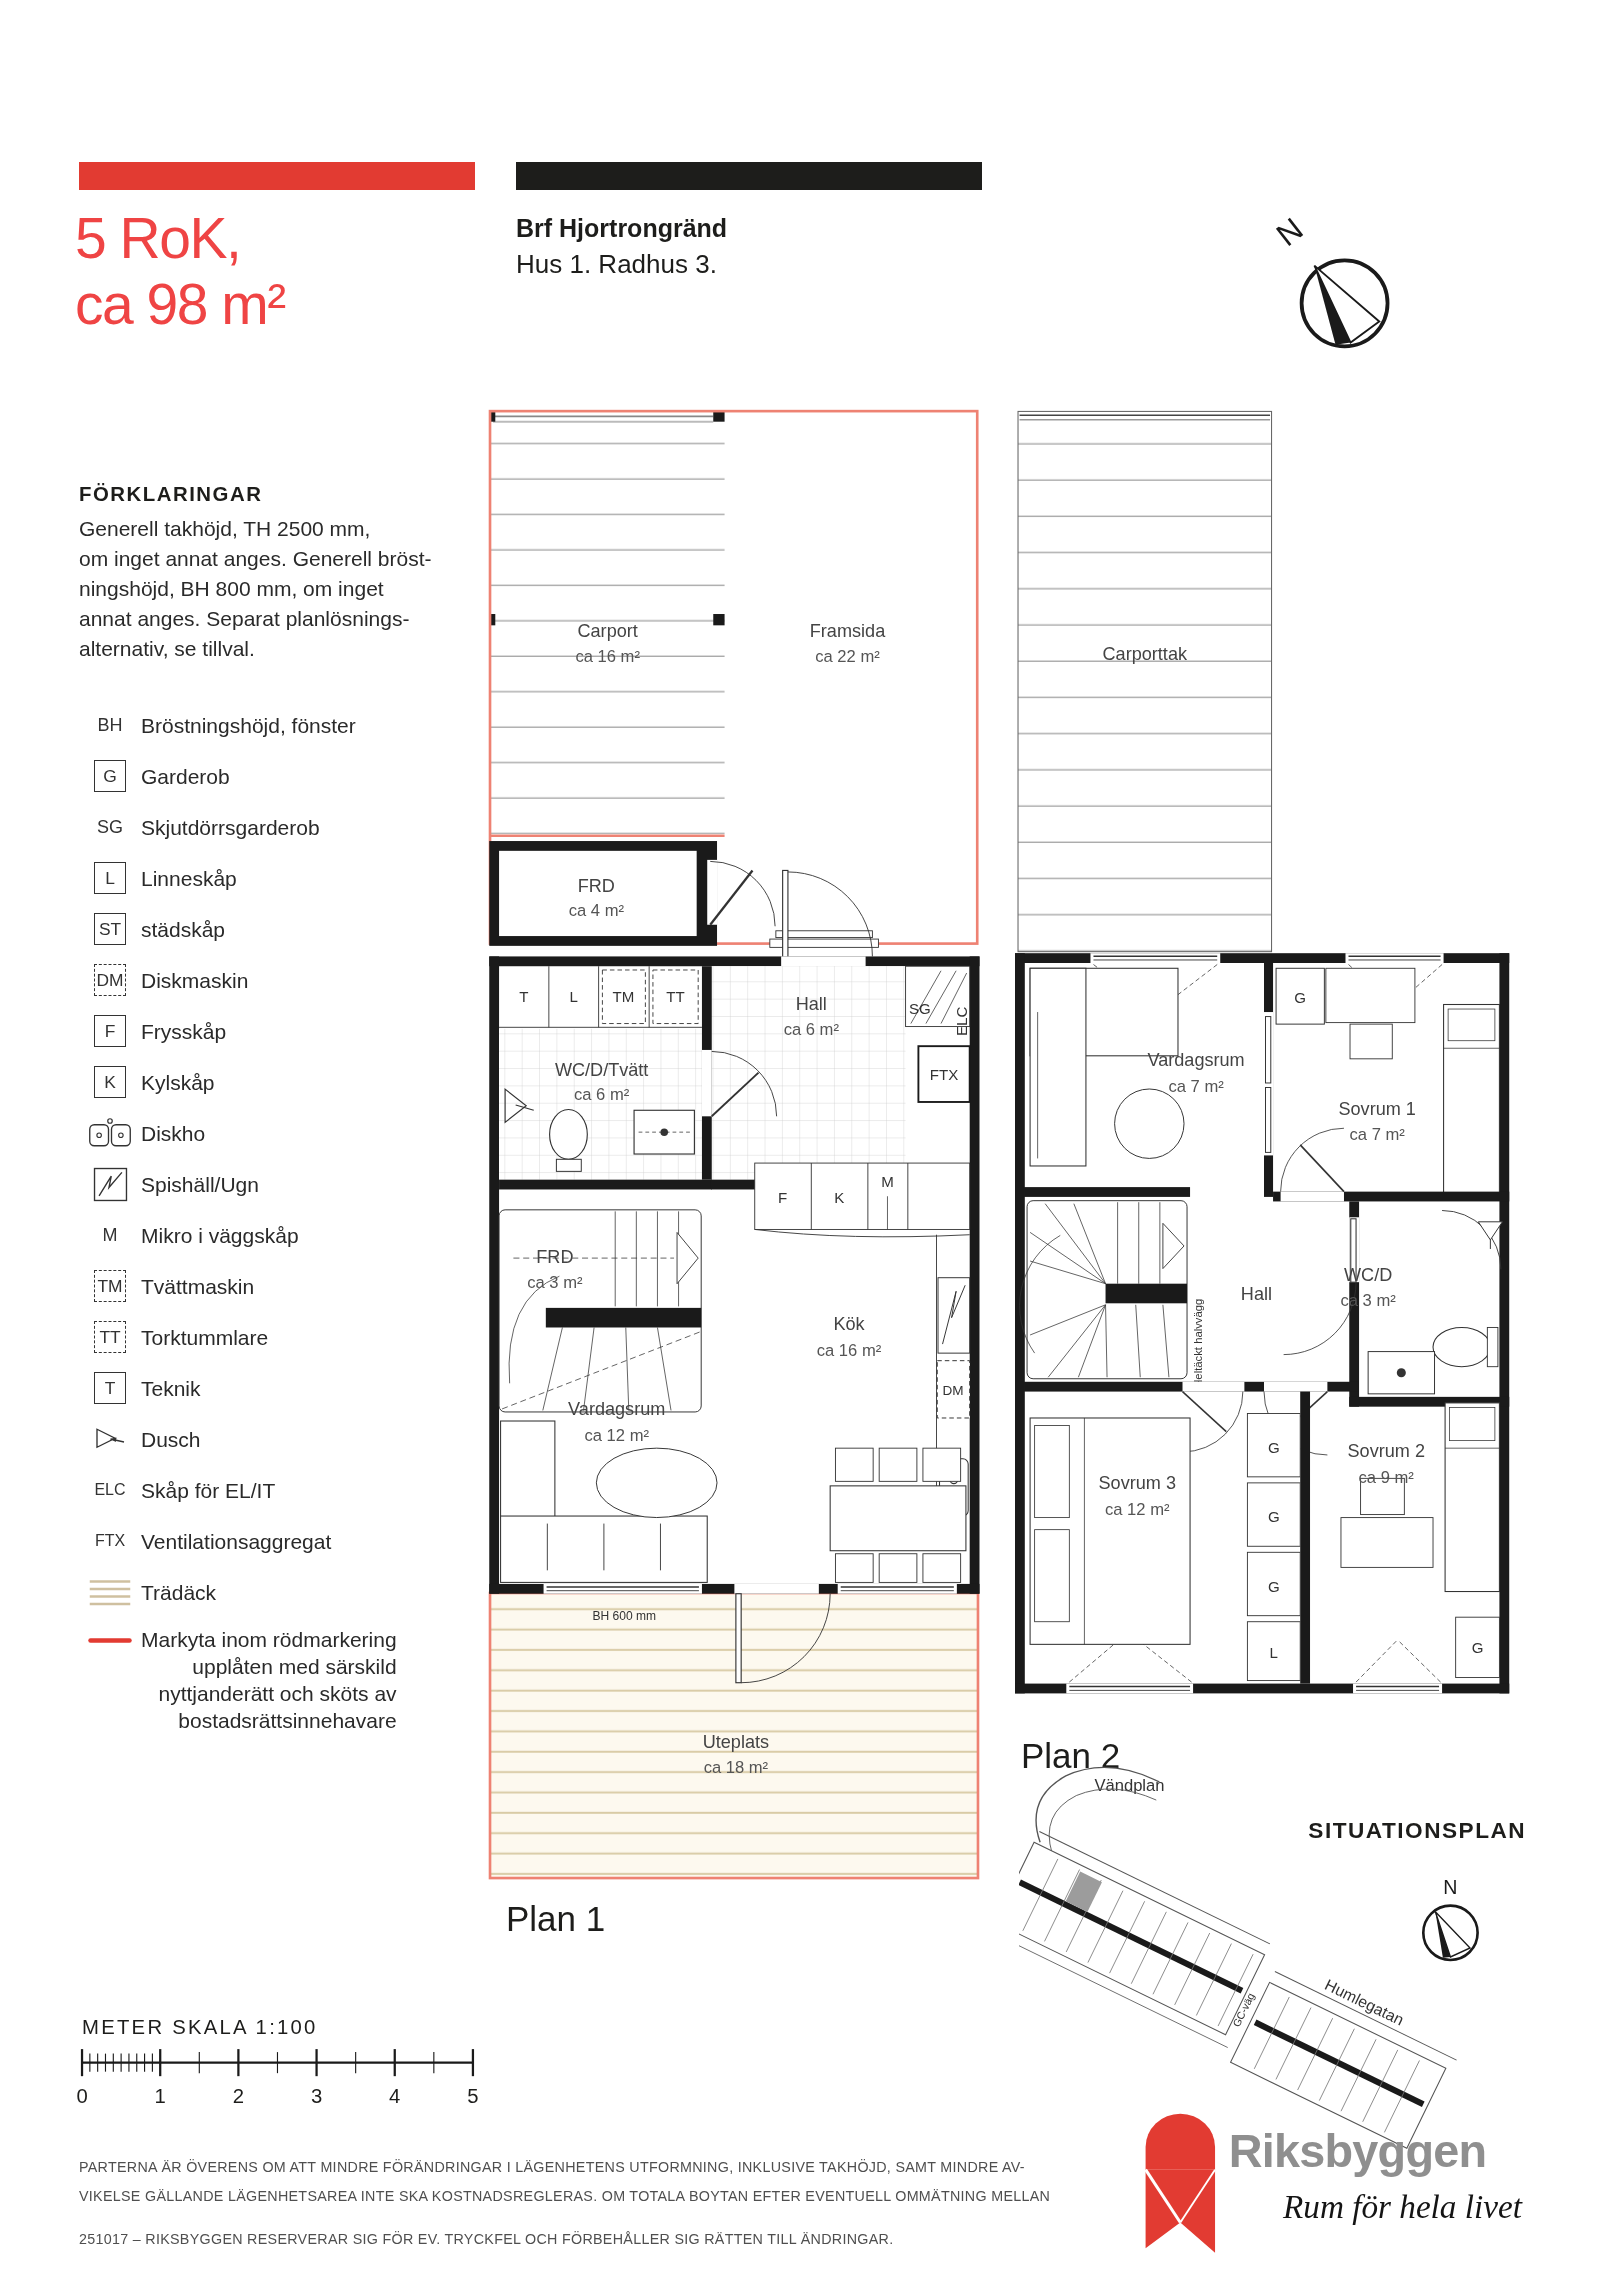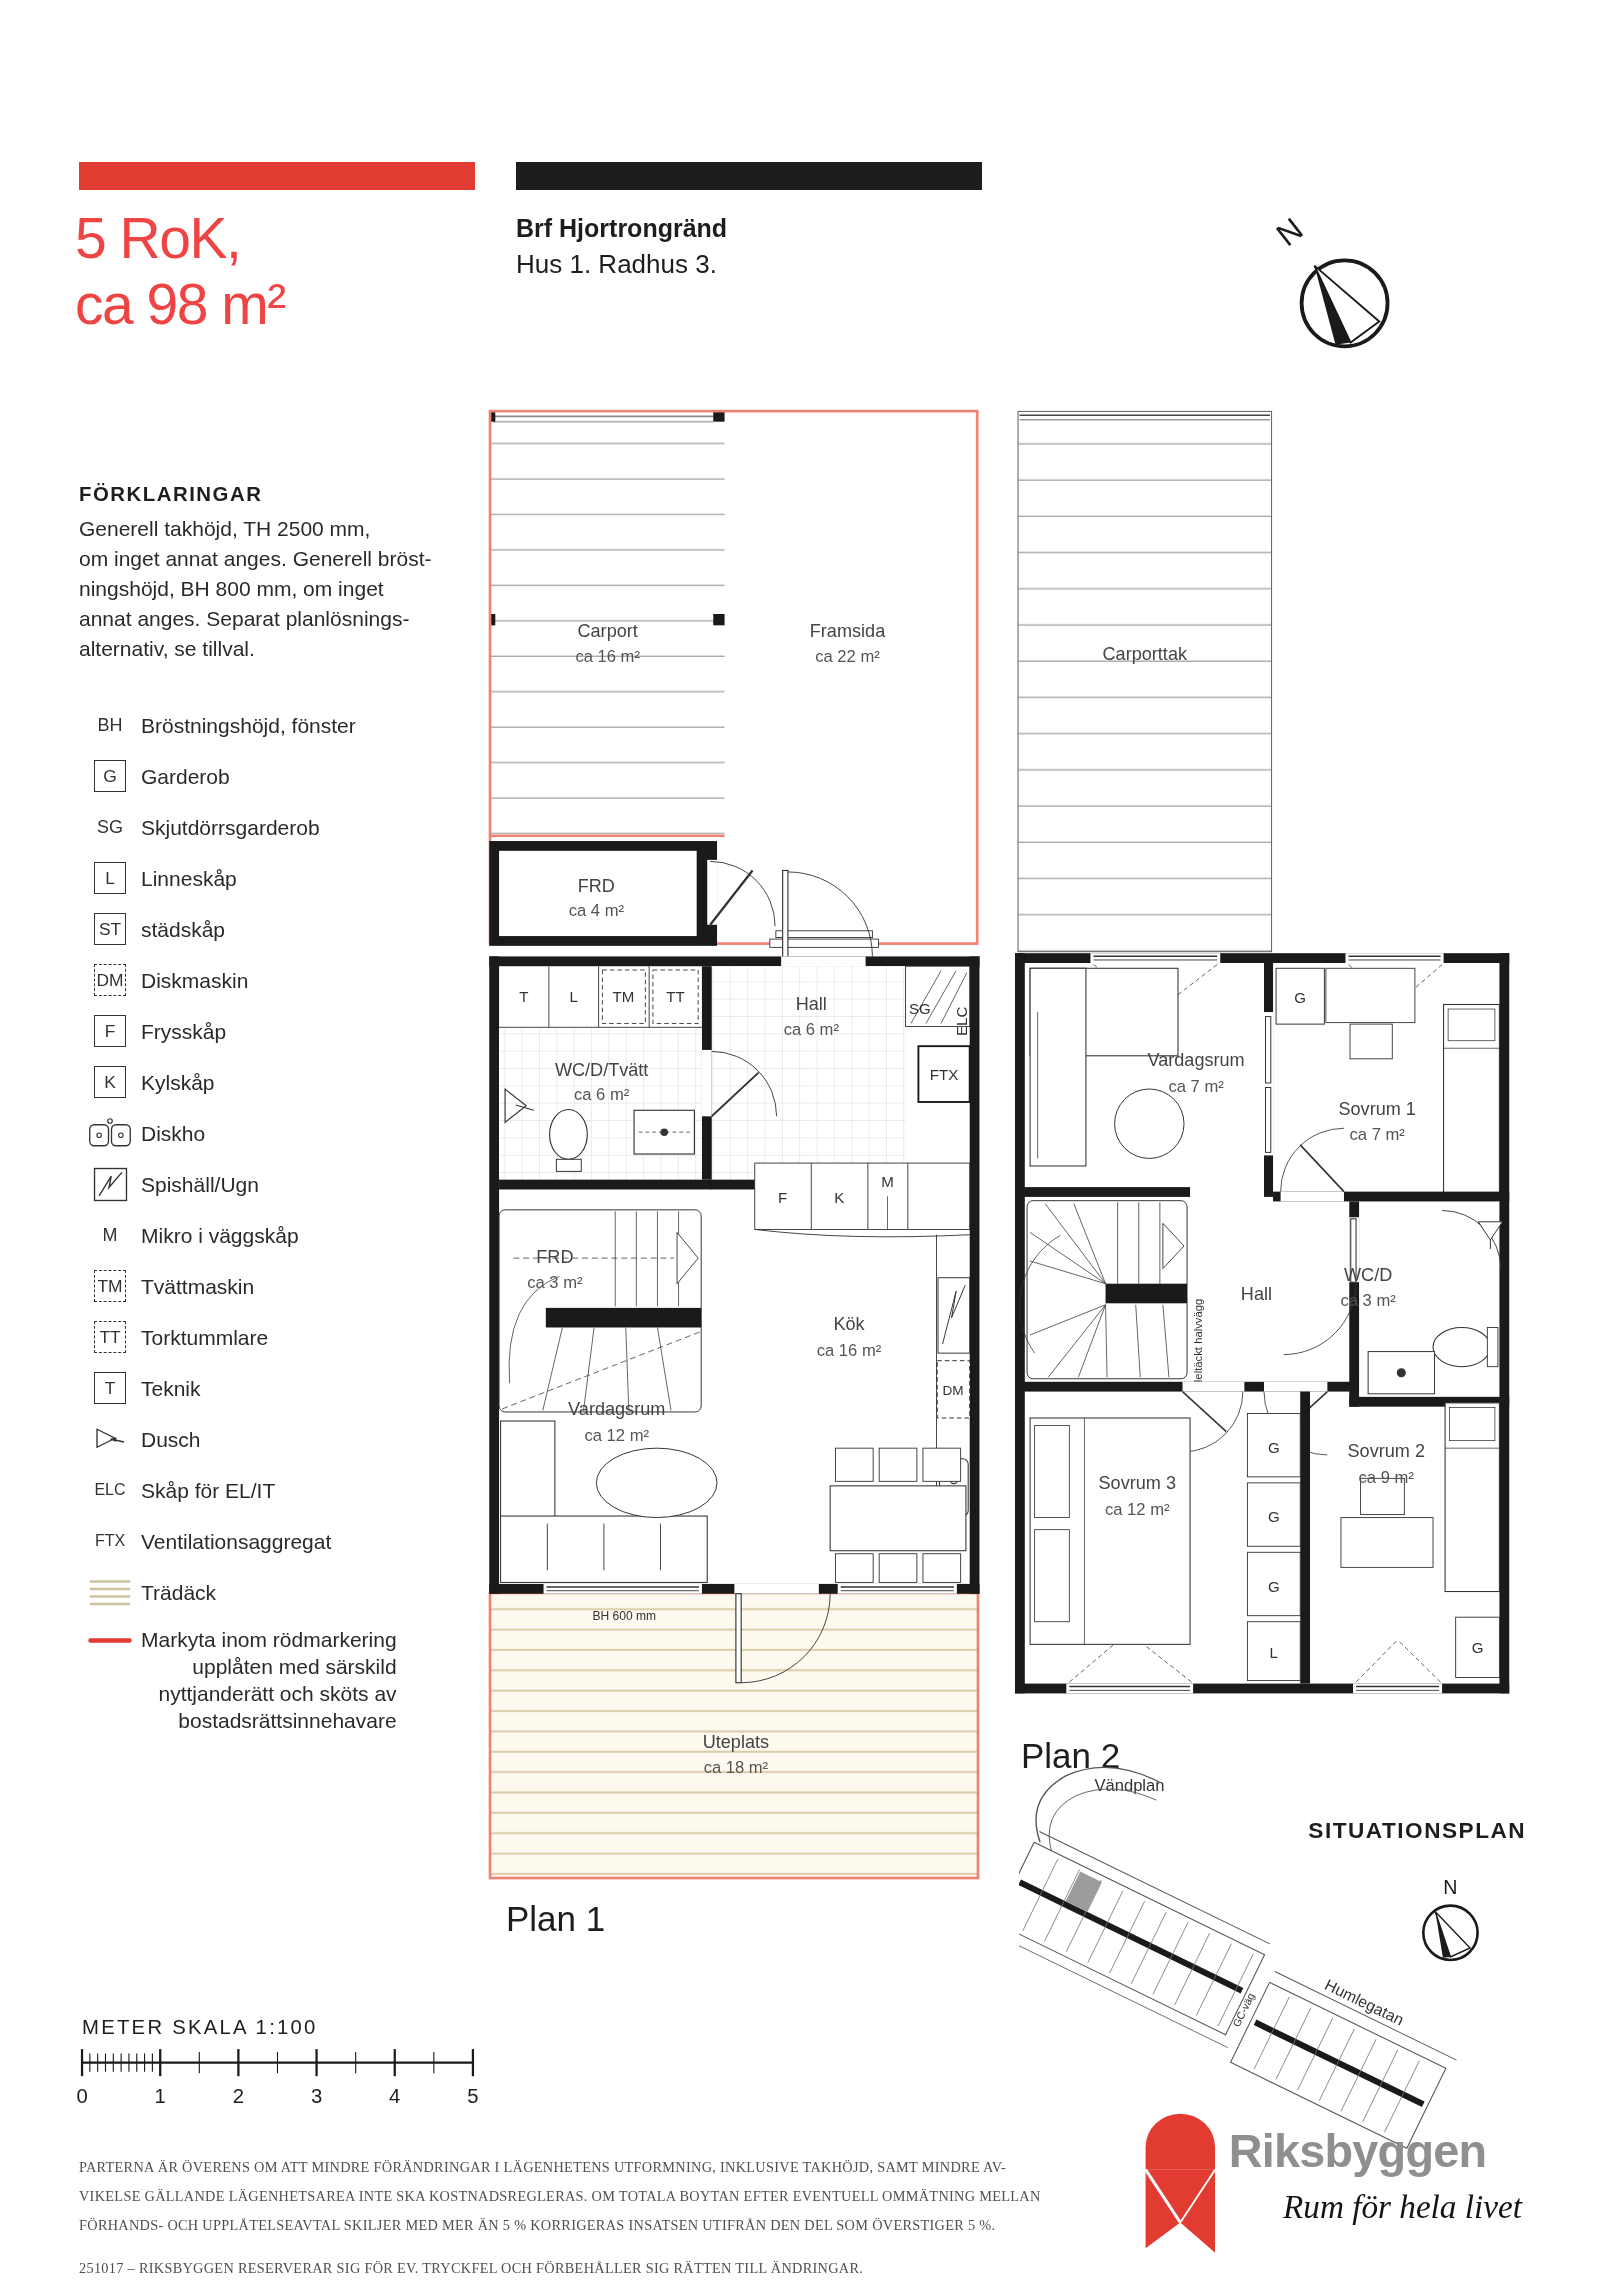--- a/index.html
+++ b/index.html
@@ -32,21 +32,21 @@
   .rarea{font-size:22px;fill:#555;text-anchor:middle;}
   .clab{font-size:20px;fill:#333;text-anchor:middle;}
   .tiny{font-size:16px;fill:#333;}
   .planlabel{font-size:35px;color:#1d1d1b;}
   
   .sp-title{font-size:30px;font-weight:bold;letter-spacing:2px;fill:#1d1d1b;text-anchor:middle;}
   .sp-lab{font-size:22px;fill:#333;}
   
   .sc-lab{font-size:27px;letter-spacing:3px;fill:#1d1d1b;}
   .sc-num{font-size:27px;fill:#1d1d1b;text-anchor:middle;}
-  .footer{left:79px;top:2153px;width:1027px;color:#4f4f4f;font-family:Liberation Serif, serif;}
+  .footer{left:79px;top:2153px;width:1027px;color:#4f4f4f;}
   .footer .line{font-size:14.3px;letter-spacing:0.3px;line-height:29px;}
   .footer .note{margin-top:19.6px;font-size:14.3px;letter-spacing:0.3px;}
 </style>
 </head>
 <body>
 
 <div id="page">
 
   <div class="abs bar-red"></div>
   <div class="abs bar-black"></div>
@@ -653,21 +653,20 @@
     <text x="112" y="132" class="sc-num">1</text>
     <text x="216" y="132" class="sc-num">2</text>
     <text x="320" y="132" class="sc-num">3</text>
     <text x="424" y="132" class="sc-num">4</text>
     <text x="528" y="132" class="sc-num">5</text>
   </svg>
 
   <div class="abs footer">
     <div class="line">PARTERNA ÄR ÖVERENS OM ATT MINDRE FÖRÄNDRINGAR I LÄGENHETENS UTFORMNING, INKLUSIVE TAKHÖJD, SAMT MINDRE AV-</div>
     <div class="line">VIKELSE GÄLLANDE LÄGENHETSAREA INTE SKA KOSTNADSREGLERAS. OM TOTALA BOYTAN EFTER EVENTUELL OMMÄTNING MELLAN</div>
-    <div class="line">FÖRHANDS- OCH UPPLÅTELSEAVTAL SKILJER MED MER ÄN 5 % KORRIGERAS INSATSEN UTIFRÅN DEN DEL SOM ÖVERSTIGER 5 %.</div>
     <div class="note">251017 – RIKSBYGGEN RESERVERAR SIG FÖR EV. TRYCKFEL OCH FÖRBEHÅLLER SIG RÄTTEN TILL ÄNDRINGAR.</div>
   </div>
 
   <svg class="abs" style="left:1132px;top:2091px;" width="453" height="174" viewBox="0 0 600 230">
     <g>
       <path d="M18,74 A46,44 0 0 1 110,74 L110,104 L18,104 Z" fill="#e23b32"></path>
       <path d="M18,104 L110,104 L110,214 L64,174 L18,208 Z" fill="#e23b32"></path>
       <line x1="18" y1="104" x2="64" y2="174" stroke="#ffffff" stroke-width="4"></line>
       <line x1="110" y1="104" x2="64" y2="174" stroke="#ffffff" stroke-width="2.5"></line>
     </g>

